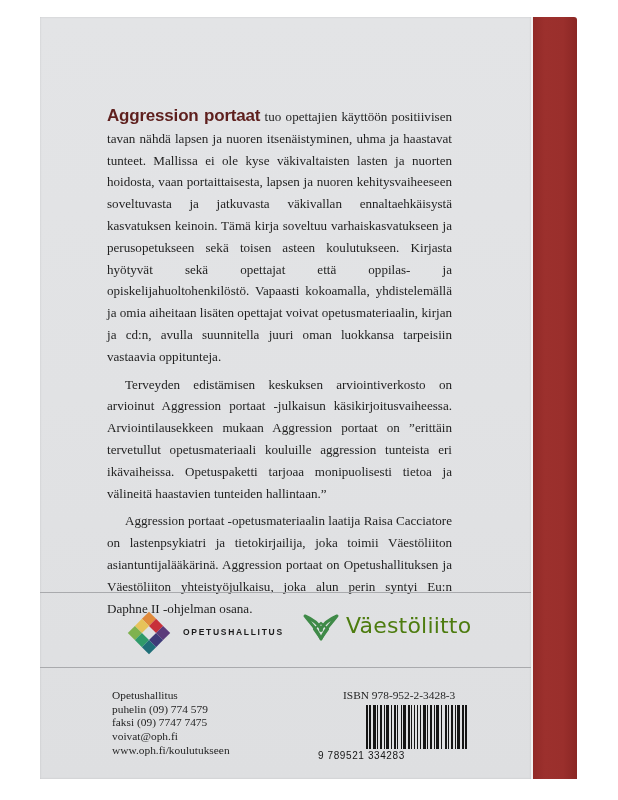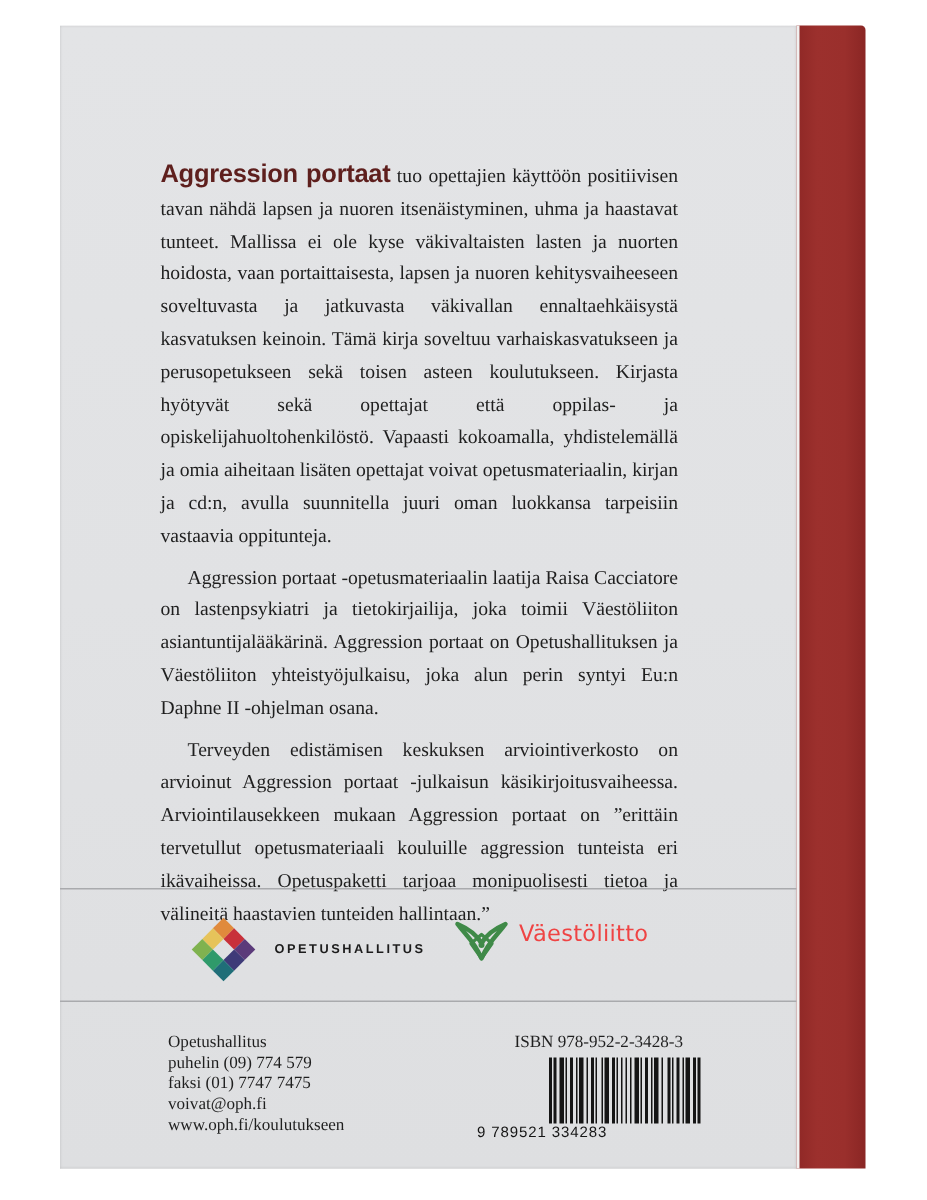--- a/index.html
+++ b/index.html
@@ -50,21 +50,21 @@
   .oph-logo .grid span { display: block; width: 10px; height: 10px; }
   .oph-text {
     position: absolute; left: 143px; top: 626px;
     font-family: "Liberation Sans", "DejaVu Sans", sans-serif;
     font-size: 8.5px; letter-spacing: 1.7px; color: #1c1c1c; font-weight: bold;
   }
   .vl-logo { position: absolute; left: 262px; top: 611px; width: 38px; height: 32px; }
   .vl-text {
     position: absolute; left: 306px; top: 612px;
     font-family: "DejaVu Sans", "Liberation Sans", sans-serif;
-    font-size: 15px; color: #ef4444; letter-spacing: 0.2px;
+    font-size: 22px; color: #4d7c0f; letter-spacing: 0.2px;
   }
   .contact {
     position: absolute; left: 72px; top: 689px;
     font-size: 11.4px; line-height: 13.7px; color: #1f1f1f;
   }
   .contact div { white-space: nowrap; }
   .isbn {
     position: absolute; left: 303px; top: 688px;
     font-size: 11.4px; color: #1f1f1f; white-space: nowrap;
   }
@@ -82,22 +82,22 @@
 </head>
 <body>
 
 <div class="book">
   <div class="cover"></div>
   <div class="spine"></div>
   <div class="spine-line"></div>
 
   <div class="blurb">
     <p><span class="title">Aggression portaat</span> <span>tuo opettajien käyttöön positiivisen tavan nähdä lapsen ja nuoren itsenäistyminen, uhma ja haastavat tunteet. Mallissa ei ole kyse väkivaltaisten lasten ja nuorten hoidosta, vaan portaittaisesta, lapsen ja nuoren kehitysvaiheeseen soveltuvasta ja jatkuvasta väkivallan ennaltaehkäisystä kasvatuksen keinoin. Tämä kirja soveltuu varhaiskasvatukseen ja perusopetukseen sekä toisen asteen koulutukseen. Kirjasta hyötyvät sekä opettajat että oppilas- ja opiskelijahuoltohenkilöstö. Vapaasti kokoamalla, yhdistelemällä ja omia aiheitaan lisäten opettajat voivat opetusmateriaalin, kirjan ja cd:n, avulla suunnitella juuri oman luokkansa tarpeisiin vastaavia oppitunteja.</span></p>
+    <p class="indent">Terveyden edistämisen keskuksen arviointiverkosto on arvioinut Aggression portaat -julkaisun käsikirjoitusvaiheessa. Arviointilausekkeen mukaan Aggression portaat on ”erittäin tervetullut opetusmateriaali kouluille aggression tunteista eri ikävaiheissa. Opetuspaketti tarjoaa monipuolisesti tietoa ja välineitä haastavien tunteiden hallintaan.”</p>
     <p class="indent">Aggression portaat -opetusmateriaalin laatija Raisa Cacciatore on lastenpsykiatri ja tietokirjailija, joka toimii Väestöliiton asiantuntijalääkärinä. Aggression portaat on Opetushallituksen ja Väestöliiton yhteistyöjulkaisu, joka alun perin syntyi Eu:n Daphne II -ohjelman osana.</p>
-    <p class="indent">Terveyden edistämisen keskuksen arviointiverkosto on arvioinut Aggression portaat -julkaisun käsikirjoitusvaiheessa. Arviointilausekkeen mukaan Aggression portaat on ”erittäin tervetullut opetusmateriaali kouluille aggression tunteista eri ikävaiheissa. Opetuspaketti tarjoaa monipuolisesti tietoa ja välineitä haastavien tunteiden hallintaan.”</p>
   </div>
 
   <div class="band-line" style="top:575px;"></div>
   <div class="band-line" style="top:650px;"></div>
 
   <div class="oph-logo" style="left:87px; top:594px;">
     <div class="grid">
       <span style="background:#e08a3c"></span>
       <span style="background:#c8303a"></span>
       <span style="background:#5b3a7a"></span>
@@ -114,21 +114,21 @@
   <svg class="vl-logo" style="top:596px;" viewBox="0 0 38 32">
     <path d="M3 3 C 8 10, 14 14, 19 26 C 24 14, 30 10, 35 3 C 28 6, 22 10, 19 16 C 16 10, 10 6, 3 3 Z" fill="none" stroke="#3f8a48" stroke-width="3" stroke-linejoin="round"></path>
     <path d="M12 16 L19 10 L26 16 L19 26 Z" fill="none" stroke="#3f8a48" stroke-width="2.2" stroke-linejoin="round"></path>
     <circle cx="19" cy="17" r="2" fill="#3f8a48"></circle>
   </svg>
   <div class="vl-text" style="top:596px;">Väestöliitto</div>
 
   <div class="contact" style="top:672px; left:72px;">
     <div>Opetushallitus</div>
     <div>puhelin (09) 774 579</div>
-    <div>faksi (01) 7747 7475</div>
+    <div>faksi (09) 7747 7475</div>
     <div>voivat@oph.fi</div>
     <div>www.oph.fi/koulutukseen</div>
   </div>
 
   <div class="isbn" style="top:672px;">ISBN 978-952-2-3428-3</div>
 
   <div class="barcode" style="top:688px;">
     <span style="width:1.5px;margin-right:1.5px"></span>
       <span style="width:1.5px;margin-right:2px"></span>
     <span style="width:3px;margin-right:1px"></span>

